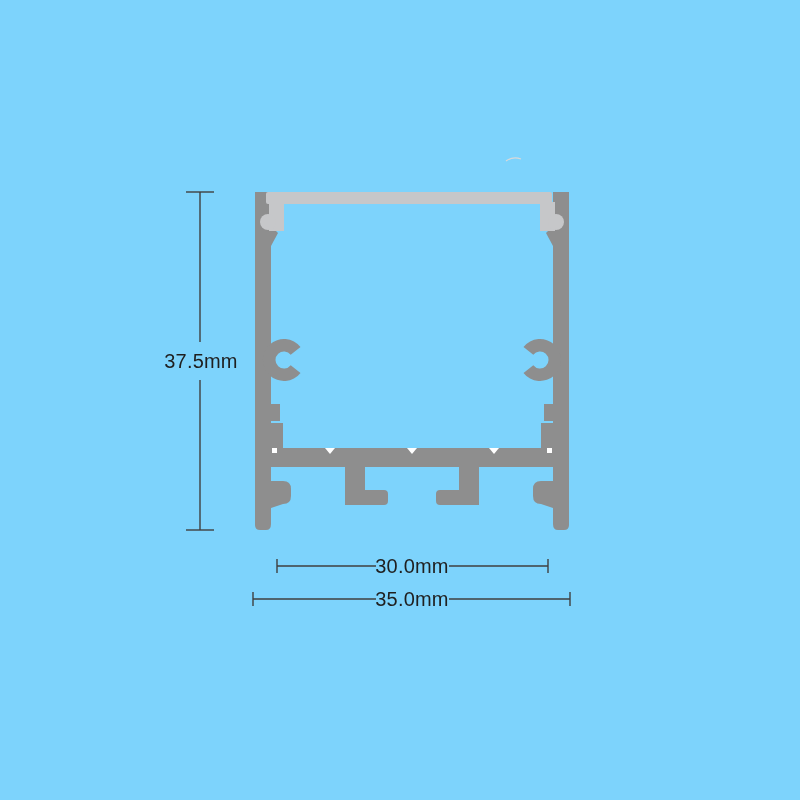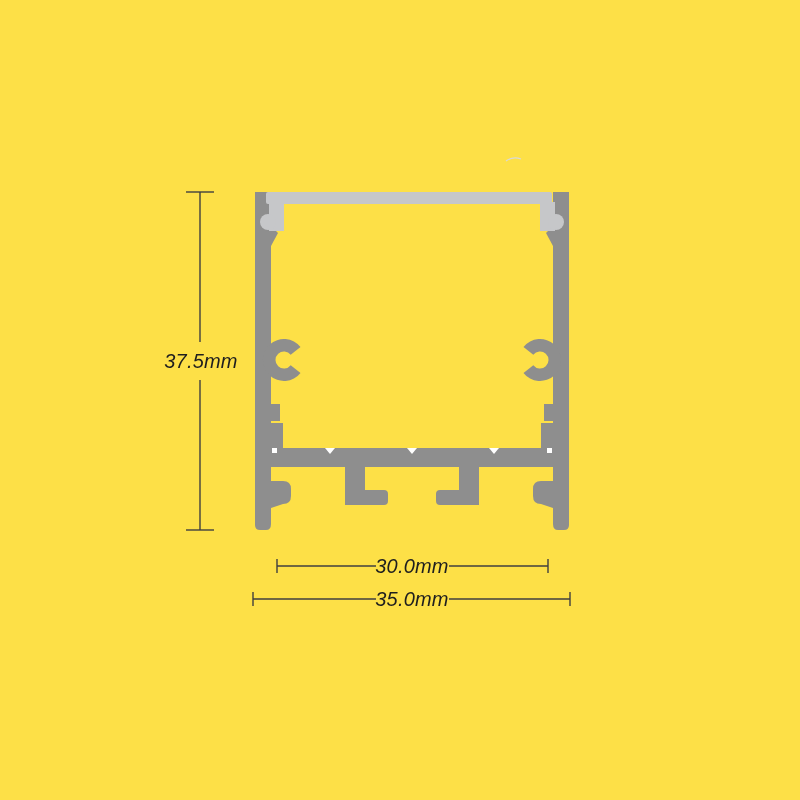--- a/index.html
+++ b/index.html
@@ -7,23 +7,22 @@
     padding: 0;
     width: 800px;
     height: 800px;
     background: #ffffff;
     font-family: "Liberation Sans", sans-serif;
   }
   .stage {
     position: relative;
     width: 800px;
     height: 800px;
-    background: #fde047;
+    background: #7dd3fc;
     overflow: hidden;
-    font-style: italic;
   }
   svg { display: block; }
   text {
     font-family: "Liberation Sans", sans-serif;
     font-size: 20px;
     letter-spacing: 0.2px;
   }
 </style>
 </head>
 <body>

